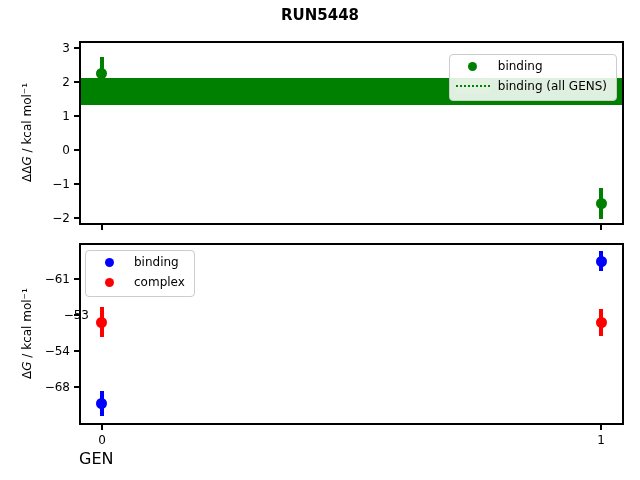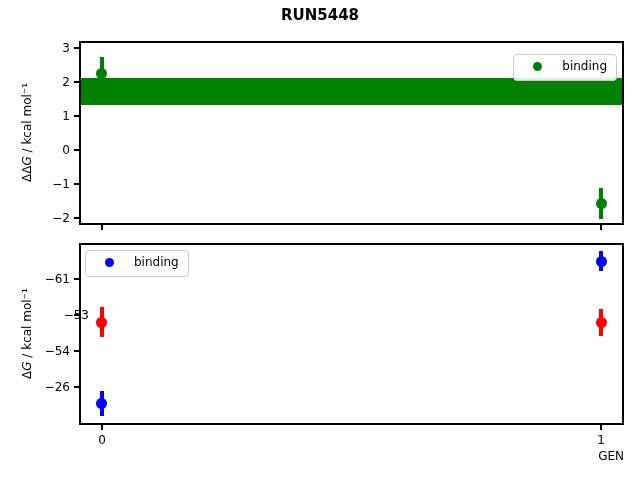--- a/index.html
+++ b/index.html
@@ -12,21 +12,21 @@
   #plot-1{left:79px;top:243px;width:545px;height:182px;}
   .tickmark{position:absolute;background:#000;}
   .ticklabel{position:absolute;font-size:12px;line-height:16px;color:#000;}
   .ytlab{text-align:right;width:44px;}
   .xtlab{text-align:center;width:22px;}
   .ylabel{position:absolute;writing-mode:vertical-rl;transform:rotate(180deg);
           text-align:center;font-size:12px;width:20px;}
   #ylabel-0{left:20px;top:41px;height:184px;}
   #ylabel-1{left:20px;top:243px;height:182px;}
   .ylabel i{font-style:italic;}
-  .xlabel{position:absolute;left:79px;top:449px;width:545px;text-align:right;font-size:12px;}
+  .xlabel{position:absolute;left:79px;top:449px;width:545px;text-align:left;font-size:16px;}
   .band{position:absolute;}
   .errbar{position:absolute;width:4px;}
   .pt{position:absolute;width:11px;height:11px;border-radius:50%;}
   .legend{position:absolute;z-index:5;background:rgba(255,255,255,0.88);
           border:1px solid #ccc;border-radius:4px;padding:4px 9px 4px 6px;
           display:flex;flex-direction:column;gap:3px;font-size:12px;}
   .legend-row{display:flex;height:17px;}
   .lg-handle{width:34px;height:14px;display:flex;align-items:center;justify-content:center;
              margin-right:8px;position:relative;}
   .lg-dot{width:9px;height:9px;border-radius:50%;background:#000;}
@@ -43,30 +43,43 @@
   <div class="suptitle">RUN5448</div>
 
   <div class="plot" id="plot-0">
     <div class="legend" id="legend-0">
       <div class="legend-row">
         <span class="lg-handle">
           <span class="lg-dot" style="background: rgb(0, 128, 0);"></span>
         </span>
         <span class="lg-label">binding</span>
       </div>
+      <div class="legend-row">
+        <span class="lg-handle">
+          <span class="lg-bandswatch" id="lg-band-fill" style="background: rgb(227, 241, 227);"></span>
+          <span class="lg-dotted" id="lg-band-line" style="border-top-color: rgb(0, 128, 0);"></span>
+        </span>
+        <span class="lg-label">binding (all GENS)</span>
+      </div>
     </div>
   </div>
 
   <div class="plot" id="plot-1">
     <div class="legend" id="legend-1">
       <div class="legend-row">
         <span class="lg-handle">
           <span class="lg-dot" style="background: rgb(0, 0, 255);"></span>
         </span>
         <span class="lg-label">binding</span>
+      </div>
+      <div class="legend-row">
+        <span class="lg-handle">
+          <span class="lg-dot" style="background: rgb(255, 0, 0);"></span>
+        </span>
+        <span class="lg-label">complex</span>
       </div>
     </div>
   </div>
 
   <div class="ylabel" id="ylabel-0"><span>ΔΔ</span><i>G</i><span> / kcal mol⁻¹</span></div>
 
   <div class="ylabel" id="ylabel-1"><span>Δ</span><i>G</i><span> / kcal mol⁻¹</span></div>
 
   <div class="xlabel">GEN</div>
 
@@ -97,18 +110,18 @@
     <div class="pt" style="left: 96px; top: 317px; background: rgb(255, 0, 0);"></div>
     <div class="errbar" style="left: 599px; top: 308.648px; height: 27.3293px; background: rgb(255, 0, 0);"></div>
     <div class="pt" style="left: 596px; top: 317px; background: rgb(255, 0, 0);"></div>
     <div class="tickmark" style="left: 74px; top: 278.162px; width: 5px; height: 2px;"></div>
     <div class="ticklabel ytlab" style="left: 26px; top: 271.162px;">−61</div>
     <div class="tickmark" style="left: 74px; top: 314.121px; width: 5px; height: 2px;"></div>
     <div class="ticklabel ytlab" style="left: 26px; top: 307.121px; padding-left: 19px;">−53</div>
     <div class="tickmark" style="left: 74px; top: 350.081px; width: 5px; height: 2px;"></div>
     <div class="ticklabel ytlab" style="left: 26px; top: 343.081px;">−54</div>
     <div class="tickmark" style="left: 74px; top: 386.04px; width: 5px; height: 2px;"></div>
-    <div class="ticklabel ytlab" style="left: 26px; top: 379.04px;">−26</div>
+    <div class="ticklabel ytlab" style="left: 26px; top: 379.04px;">−68</div>
     <div class="tickmark" style="left: 100.961px; top: 425px; width: 2px; height: 5px;"></div>
     <div class="ticklabel xtlab" style="left: 90.9613px; top: 432px;">0</div>
     <div class="tickmark" style="left: 600.039px; top: 425px; width: 2px; height: 5px;"></div>
     <div class="ticklabel xtlab" style="left: 590.039px; top: 432px;">1</div>
   </div>
 
 </body></html>

